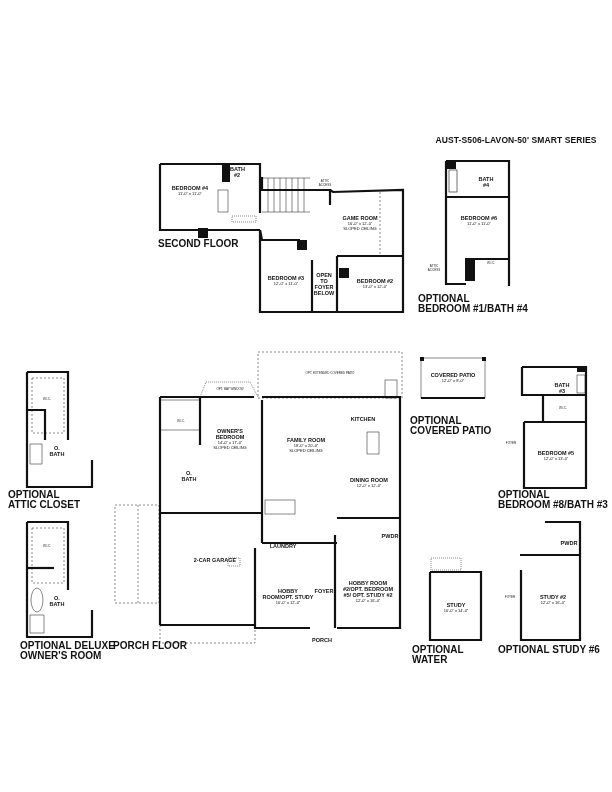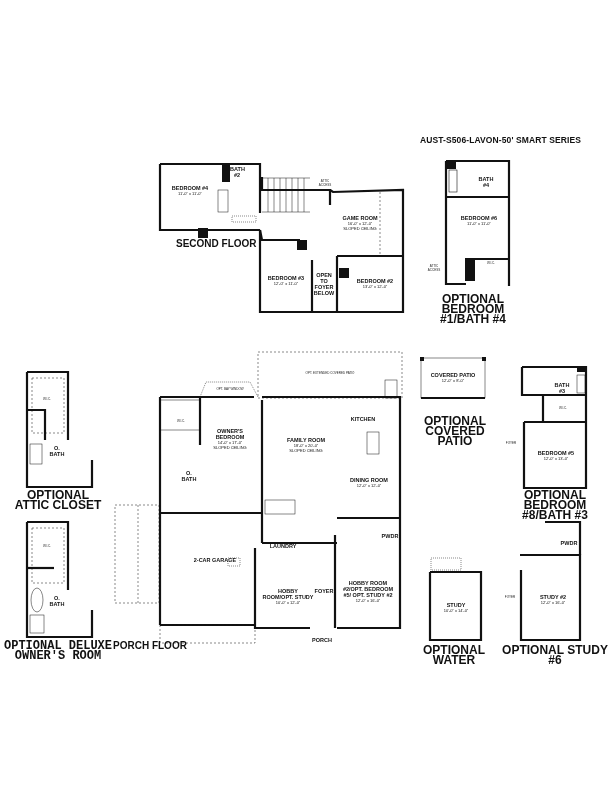--- a/index.html
+++ b/index.html
@@ -1,19 +1,19 @@
 <!DOCTYPE html>
 <html><head>
 <meta charset="utf-8">
 <style>
   html,body{margin:0;padding:0;background:#ffffff;}
   body{width:612px;height:792px;position:relative;overflow:hidden;font-family:"Liberation Sans",sans-serif;color:#111;}
   .abs{position:absolute;}
-  .sheet-title{left:420px;top:135px;width:192px;text-align:left;font-weight:bold;font-size:8.5px;letter-spacing:0.1px;}
-  .caption{position:absolute;font-weight:bold;font-size:12px;text-align:center;line-height:10px;}
+  .sheet-title{left:420px;top:135px;width:192px;text-align:center;font-weight:bold;font-size:8.5px;letter-spacing:0.1px;}
+  .caption{position:absolute;font-weight:bold;font-size:10px;line-height:10px;}
   .floor-caption{position:absolute;font-weight:bold;font-size:10px;}
   .room{position:absolute;text-align:center;font-weight:bold;font-size:5.5px;line-height:6px;}
   .room .dim{font-weight:normal;font-size:4px;display:block;line-height:5px;}
   .note{position:absolute;font-size:3px;line-height:3.5px;text-align:center;color:#222;}
   svg{position:absolute;left:0;top:0;}
 </style>
 </head>
 <body>
 
 <div class="abs sheet-title">AUST-S506-LAVON-50' SMART SERIES</div>
@@ -152,21 +152,21 @@
 <div class="room" style="left:262px;top:275px;width:48px;">
   <span>BEDROOM #3</span>
   <span class="dim">12'-0" x 11'-0"</span>
 </div>
 <div class="room" style="left:313px;top:272px;width:22px;">OPEN TO FOYER BELOW</div>
 <div class="room" style="left:350px;top:278px;width:50px;">
   <span>BEDROOM #2</span>
   <span class="dim">13'-0" x 12'-0"</span>
 </div>
 <div class="note" style="left:316px;top:180px;width:18px;">ATTIC ACCESS</div>
-<div class="floor-caption" style="left:176px;top:238px;">SECOND FLOOR</div>
+<div class="floor-caption" style="left:158px;top:238px;">SECOND FLOOR</div>
 
 <div class="room" style="left:478px;top:176px;width:16px;">BATH #4</div>
 <div class="room" style="left:452px;top:215px;width:54px;">
   <span>BEDROOM #6</span>
   <span class="dim">11'-0" x 11'-0"</span>
 </div>
 <div class="note" style="left:484px;top:262px;width:14px;">W.I.C.</div>
 <div class="note" style="left:425px;top:265px;width:18px;">ATTIC ACCESS</div>
 <div class="caption" style="left:418px;top:294px;width:110px;">
   <div>OPTIONAL</div>
@@ -209,21 +209,21 @@
 
 <div class="note" style="left:40px;top:398px;width:14px;">W.I.C.</div>
 <div class="room" style="left:48px;top:445px;width:18px;">O. BATH</div>
 <div class="caption" style="left:8px;top:490px;width:100px;">
   <div>OPTIONAL</div>
   <div>ATTIC CLOSET</div>
 </div>
 
 <div class="note" style="left:40px;top:545px;width:14px;">W.I.C.</div>
 <div class="room" style="left:48px;top:595px;width:18px;">O. BATH</div>
-<div class="caption" style="left:2px;top:641px;width:112px;font-family:Liberation Mono, monospace;">
+<div class="caption" style="left:20px;top:641px;width:112px;">
   <div>OPTIONAL DELUXE</div>
   <div>OWNER'S ROOM</div>
 </div>
 
 <div class="room" style="left:430px;top:372px;width:46px;">
   <span>COVERED PATIO</span>
   <span class="dim">12'-0" x 8'-0"</span>
 </div>
 <div class="caption" style="left:410px;top:416px;width:90px;">
   <div>OPTIONAL</div>

